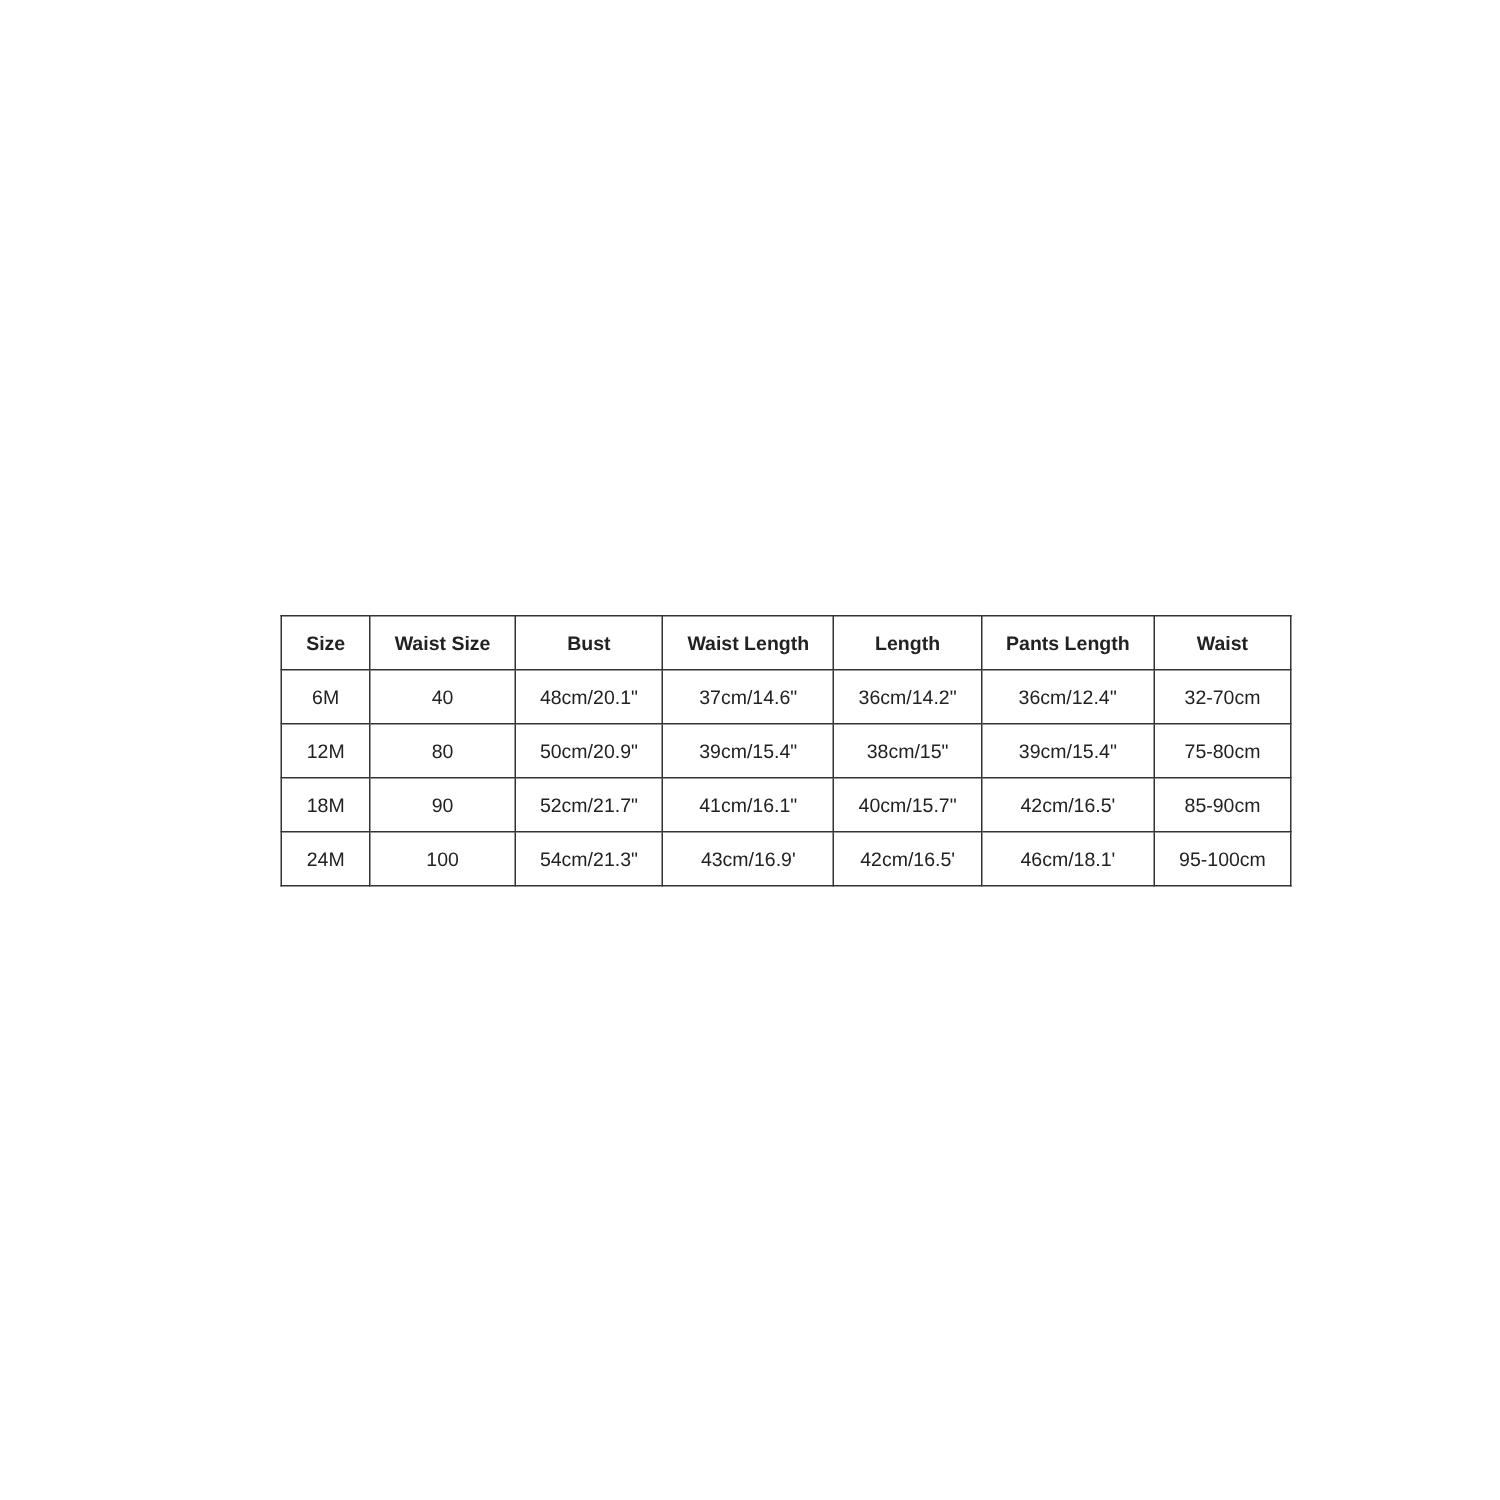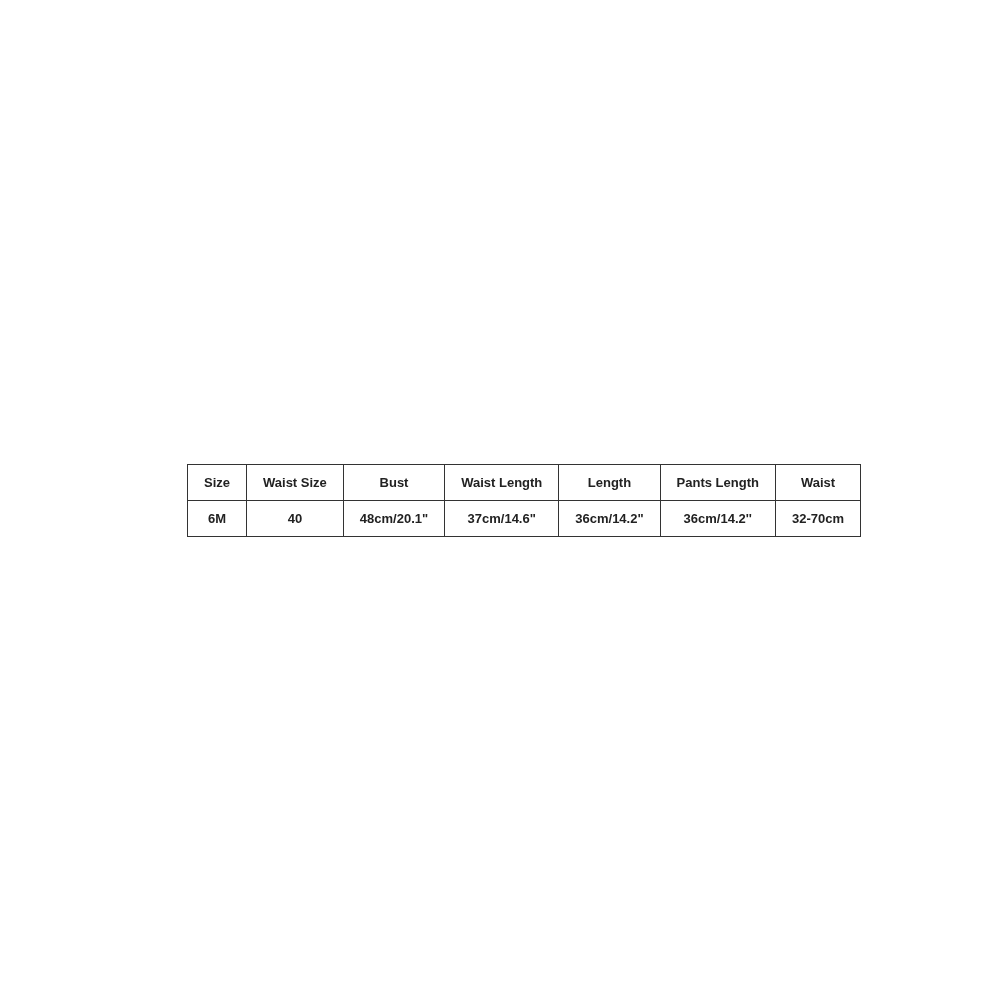--- a/index.html
+++ b/index.html
@@ -31,21 +31,21 @@
       border: 1px solid #333333;
       padding: 10px 16px;
       text-align: center;
       white-space: nowrap;
     }
     th {
       font-weight: bold;
       background-color: #ffffff;
     }
     td {
-      font-weight: bold;
+      font-weight: normal;
     }
   </style>
 </head>
 <body>
 
 <div class="table-container">
   <table>
     <thead>
       <tr>
         <th>Size</th>
@@ -57,18 +57,45 @@
         <th>Waist</th>
       </tr>
     </thead>
     <tbody id="table-body">
     <tr>
           <td>6M</td>
           <td>40</td>
           <td>48cm/20.1"</td>
           <td>37cm/14.6"</td>
           <td>36cm/14.2"</td>
-          <td>36cm/14.2''</td>
+          <td>36cm/12.4''</td>
           <td>32-70cm</td>
+        </tr>
+        <tr>
+          <td>12M</td>
+          <td>80</td>
+          <td>50cm/20.9"</td>
+          <td>39cm/15.4"</td>
+          <td>38cm/15"</td>
+          <td>39cm/15.4"</td>
+          <td>75-80cm</td>
+        </tr>
+        <tr>
+          <td>18M</td>
+          <td>90</td>
+          <td>52cm/21.7"</td>
+          <td>41cm/16.1"</td>
+          <td>40cm/15.7"</td>
+          <td>42cm/16.5'</td>
+          <td>85-90cm</td>
+        </tr>
+        <tr>
+          <td>24M</td>
+          <td>100</td>
+          <td>54cm/21.3"</td>
+          <td>43cm/16.9'</td>
+          <td>42cm/16.5'</td>
+          <td>46cm/18.1'</td>
+          <td>95-100cm</td>
         </tr>
       </tbody>
   </table>
 </div>
 
 </body></html>

